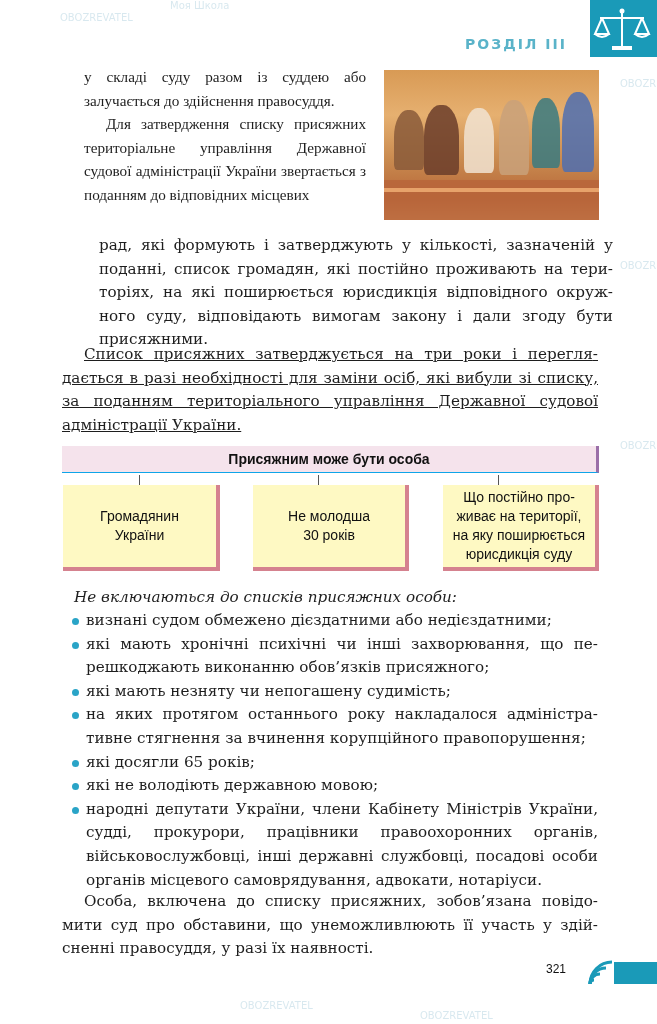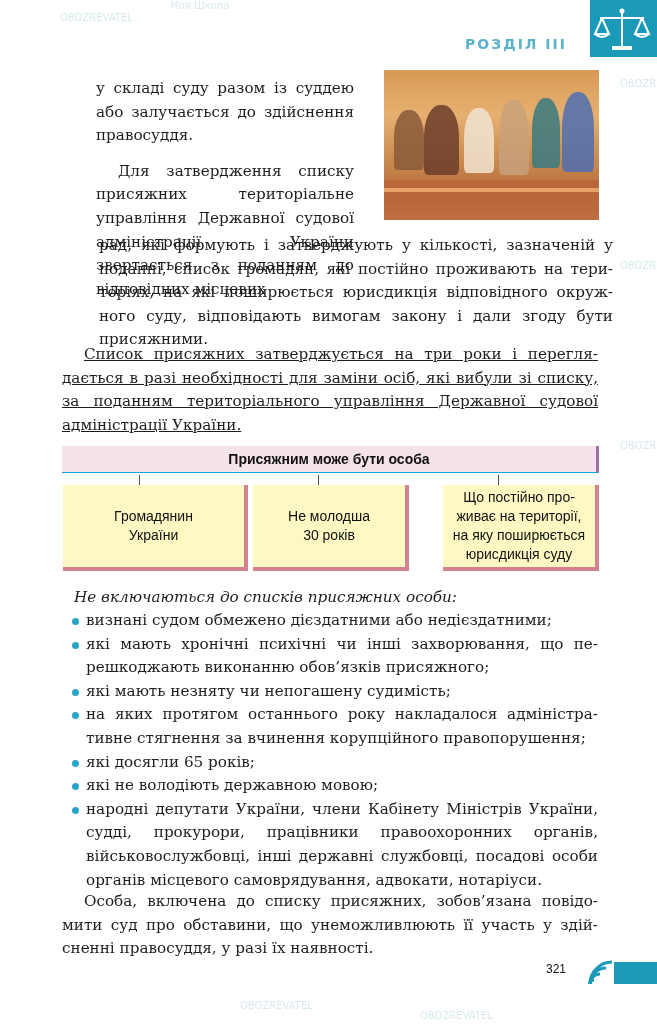--- a/index.html
+++ b/index.html
@@ -18,21 +18,21 @@
     }
     .header-badge {
       position: absolute; right: 0; top: 0; width: 67px; height: 57px;
       background: #1a9ab8;
     }
     .header-badge svg { position: absolute; left: 2px; top: 6px; }
     .text {
       position: absolute; font-size: 15.2px; line-height: 23.6px;
       text-align: justify;
     }
-    .text p { margin: 12px; }
+    .text p { margin: 0; font-family: Liberation Serif, serif; }
     .indent { text-indent: 22px; }
     .photo {
       position: absolute; left: 384px; top: 70px; width: 215px; height: 150px;
       background: linear-gradient(180deg, #d89a55 0%, #e6b070 30%, #c98a4f 60%, #b7683a 85%, #d59863 100%);
       overflow: hidden;
     }
     .photo .fig { position: absolute; border-radius: 45% 45% 10% 10%; opacity: 0.85; }
     .diagram-title {
       position: absolute; left: 62px; top: 446px; width: 534px; height: 26px;
       background: #f5e3ec; border-bottom: 1px solid #0ea5e9; border-right: 3px solid #9b6fa8;
@@ -105,21 +105,21 @@
 </div>
 
 <div class="text" style="left:99px; top:234px; width:514px;">рад, які формують і затверджують у кількості, зазначеній у поданні, список громадян, які постійно проживають на тери­торіях, на які поширюється юрисдикція відповідного окруж­ного суду, відповідають вимогам закону і дали згоду бути присяжними.</div>
 
 <div class="text indent" style="left:62px; top:343px; width:536px;text-decoration:underline;">Список присяжних затверджується на три роки і перегля­дається в разі необхідності для заміни осіб, які вибули зі списку, за поданням територіального управління Державної судової адміністрації України.</div>
 
 <div class="diagram-title">Присяжним може бути особа</div>
 <div class="connector" style="left:139px;"></div>
 <div class="connector" style="left:318px;"></div>
 <div class="connector" style="left:498px;"></div>
-<div class="dbox" style="left:63px; width:185px;">Громадянин
+<div class="dbox" style="left:63px; width:157px;">Громадянин
 України</div>
 <div class="dbox" style="left:253px; width:156px;">Не молодша
 30 років</div>
 <div class="dbox" style="left:443px; width:156px;">Що постійно про-
 живає на території,
 на яку поширюється
 юрисдикція суду</div>
 
 <div class="italic-heading">Не включаються до списків присяжних особи:</div>
 <div class="bullets">

